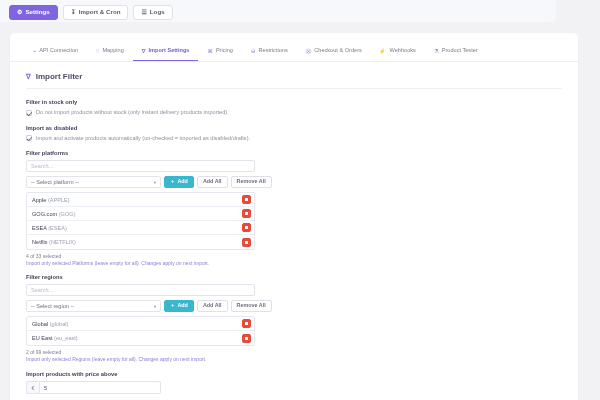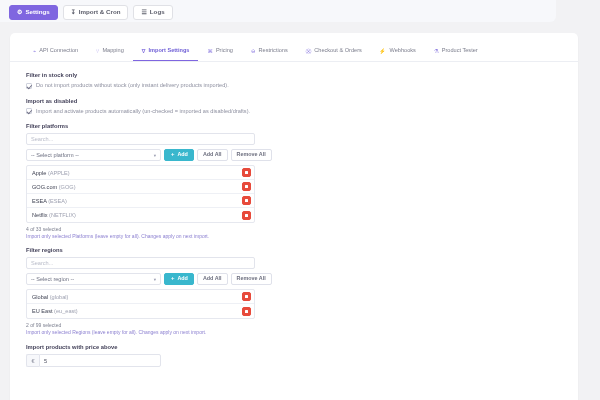--- a/index.html
+++ b/index.html
@@ -233,20 +233,24 @@
         <span>Webhooks</span>
       </div>
       <div class="ntab">
         <span class="gl">⚗</span>
         <span>Product Tester</span>
       </div>
     </div>
 
     <div class="body">
 
+      <div class="sec-title">
+        <span class="gl">∇</span>
+        <span>Import Filter</span>
+      </div>
 
       <div class="fg">
         <span class="flabel">Filter in stock only</span>
         <div class="checkrow">
           <span class="cbox"></span>
           <span class="chktext">Do not import products without stock (only instant delivery products imported).</span>
         </div>
       </div>
 
       <div class="fg">

